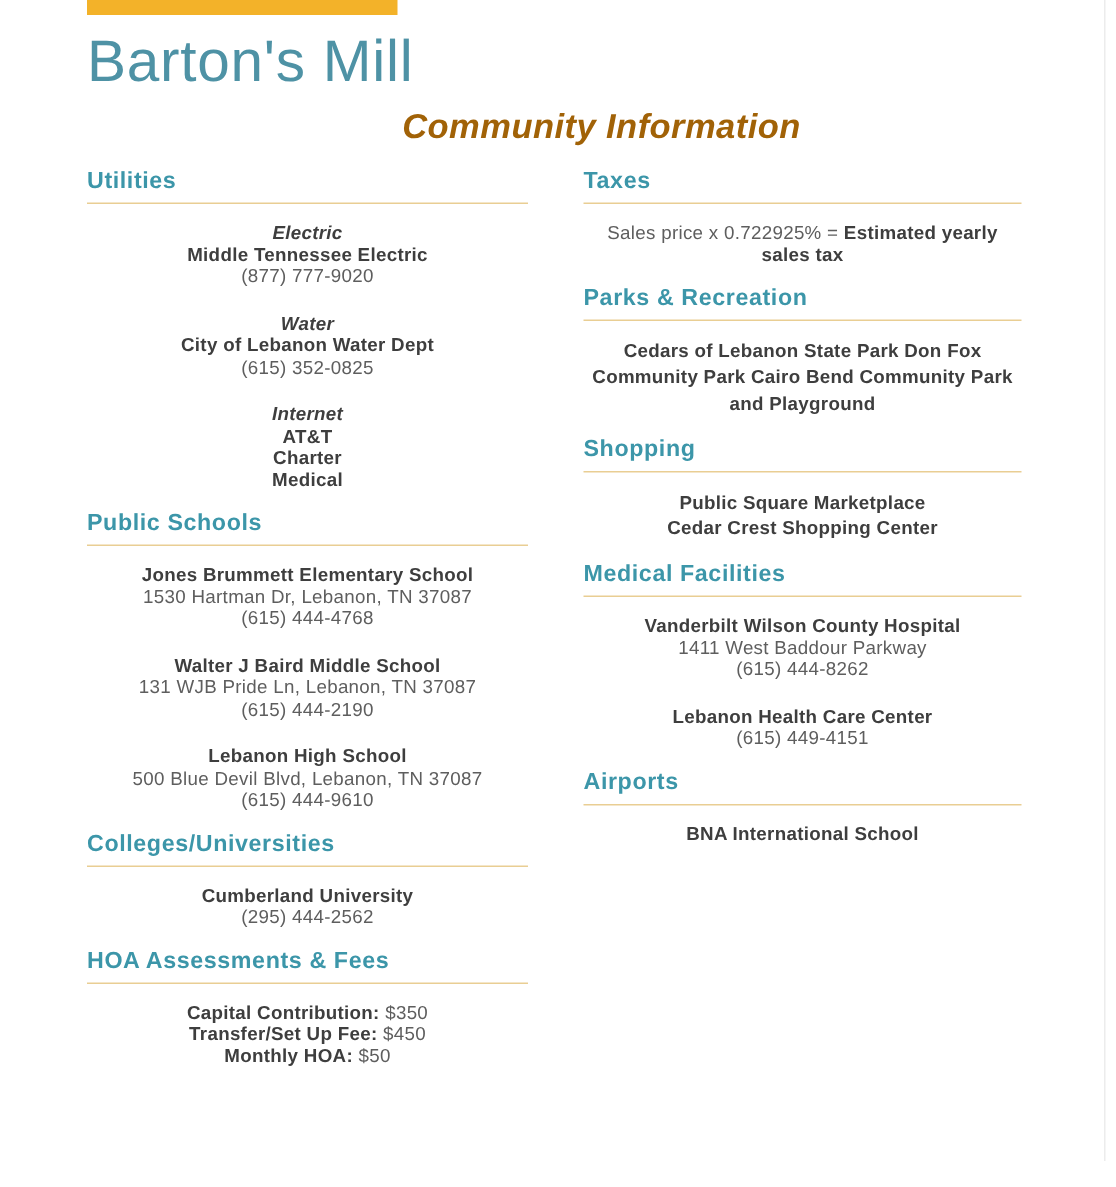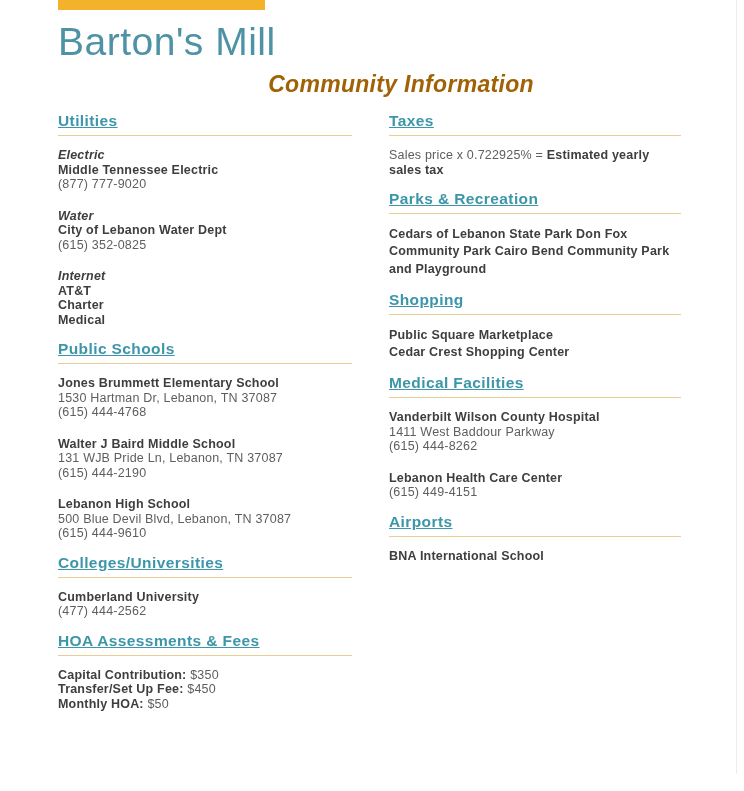--- a/index.html
+++ b/index.html
@@ -50,29 +50,28 @@
   .col-left  { width: 294px; margin-right: 37px; }
   .col-right { width: 292px; }
   section.section { margin: 0; }
   h3.section-heading {
     margin: 13px 0 0;
     font-size: 15.5px;
     line-height: 17px;
     font-weight: 700;
     color: #3C96A9;
     letter-spacing: 0.4px;
-    text-decoration: underline;
   }
   section.section:first-child h3.section-heading { margin-top: 0; }
   hr.section-rule {
     border: none;
     border-top: 1px solid #E9CE93;
     margin: 6px 0 12px;
   }
-  .block { margin-bottom: 17px; }
+  .block { margin-bottom: 17px; text-align: center; }
   .block:last-child { margin-bottom: 0; }
   p.line {
     margin: 0;
     font-size: 12.5px;
     line-height: 14.5px;
     color: #5E5E5E;
     letter-spacing: 0.2px;
   }
   section.spaced p.line { line-height: 17.25px; }
   span.seg-bold  { font-weight: 700; color: #3E3E3E; }
@@ -127,21 +126,21 @@
               <p class="line"><span class="seg-bold">Lebanon High School</span></p>
               <p class="line"><span class="seg-reg">500 Blue Devil Blvd, Lebanon, TN 37087</span></p>
               <p class="line"><span class="seg-reg">(615) 444-9610</span></p>
             </div>
           </section>
           <section class="section">
             <h3 class="section-heading">Colleges/Universities</h3>
             <hr class="section-rule">
             <div class="block">
               <p class="line"><span class="seg-bold">Cumberland University</span></p>
-              <p class="line"><span class="seg-reg">(477) 444-2562</span></p>
+              <p class="line"><span class="seg-reg">(295) 444-2562</span></p>
             </div>
           </section>
           <section class="section">
             <h3 class="section-heading">HOA Assessments &amp; Fees</h3>
             <hr class="section-rule">
             <div class="block">
               <p class="line"><span class="seg-bold">Capital Contribution:</span><span class="seg-reg"> $350</span></p>
               <p class="line"><span class="seg-bold">Transfer/Set Up Fee:</span><span class="seg-reg"> $450</span></p>
               <p class="line"><span class="seg-bold">Monthly HOA:</span><span class="seg-reg"> $50</span></p>
             </div>

